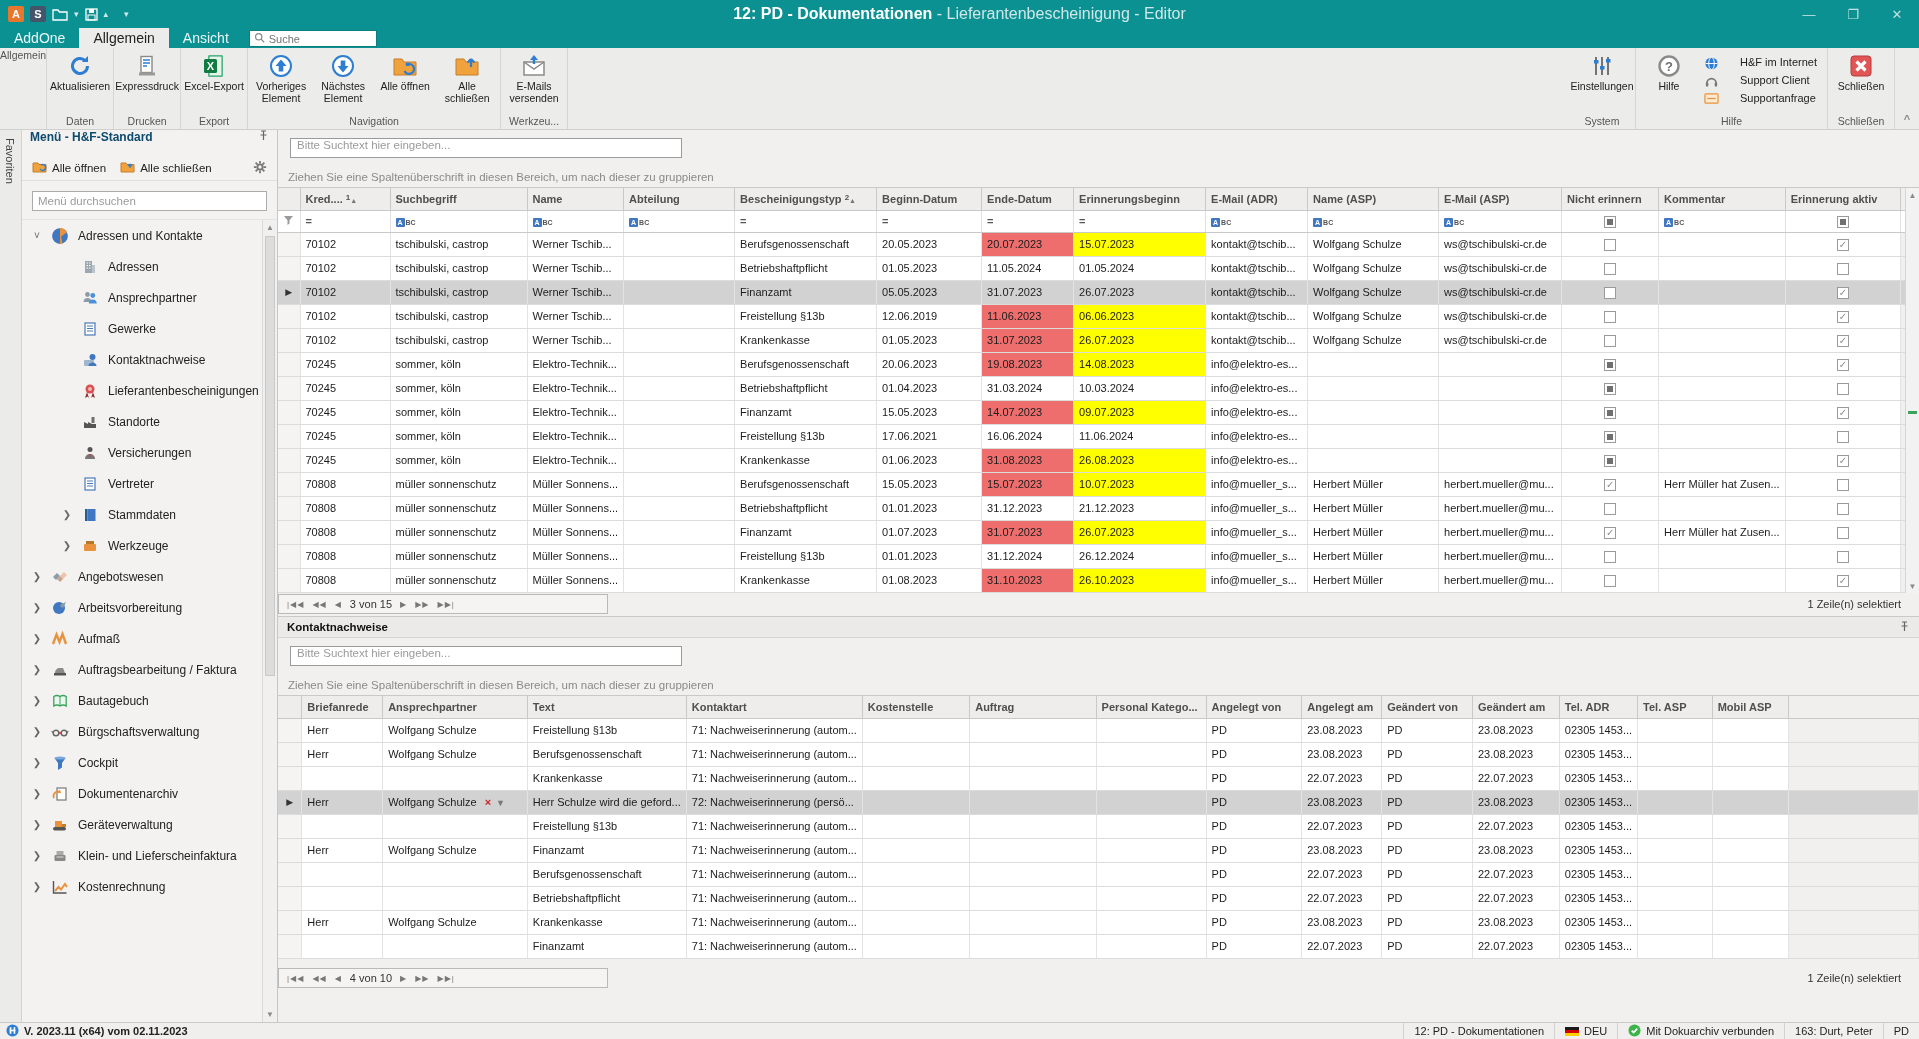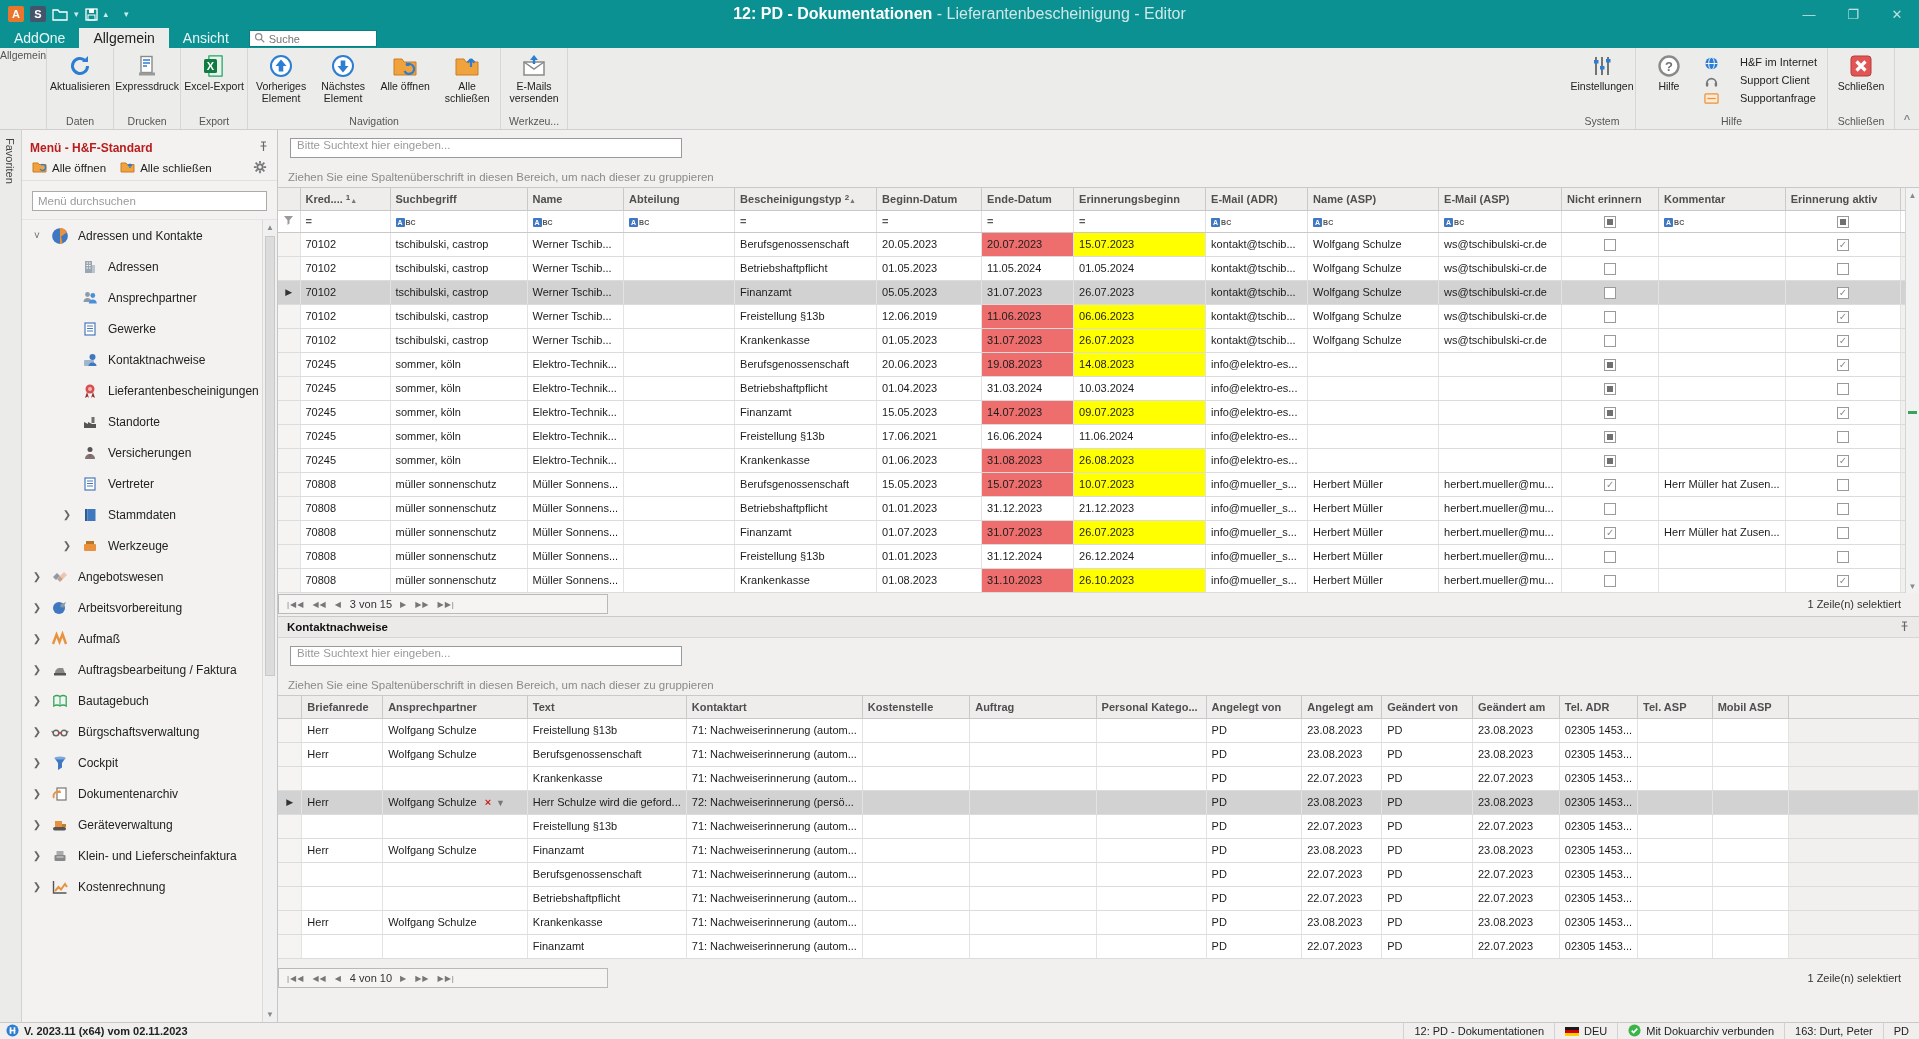--- a/index.html
+++ b/index.html
@@ -40,21 +40,21 @@
   .help-link { display:flex; gap:21px; font-size:11px; color:#222; }
   .collapse-chev { width:24px; display:flex; align-items:flex-end; justify-content:center; padding-bottom:4px; color:#888; font-size:11px; font-weight:bold; }
 
   
   .content { flex:1; display:flex; min-height:0; }
   .favstrip { width:22px; background:#ebebea; border-right:1px solid #d2d2d2; flex:none; }
   .favstrip .vtext { writing-mode:vertical-rl; font-size:11px; color:#444; padding:8px 4px; }
 
   
   .sidebar { width:256px; background:#f3f2f1; border-right:1px solid #c6c6c6; flex:none; display:flex; flex-direction:column; }
-  .sb-header { height:25px; display:flex; align-items:flex-end; padding:0 8px; font-weight:bold; font-size:12px; color:#b91c1c; }
+  .sb-header { height:25px; display:flex; align-items:flex-start; padding:0 8px; font-weight:bold; font-size:12px; color:#0c4a6e; }
   .sb-header .pin { margin-left:auto; }
   .sb-toolbar { height:26px; display:flex; align-items:center; gap:14px; padding:0 10px; border-bottom:1px solid #e0e0e0; }
   .sb-toolbtn { display:flex; align-items:center; gap:5px; font-size:11.5px; color:#222; }
   .sb-gear { margin-left:auto; }
   .sb-search { padding:10px 10px 8px 10px; }
   .sb-search input { width:100%; height:20px; border:1px solid #ababab; padding:0 5px; font-size:11.5px; font-family:inherit; color:#444; background:#fff; outline:none; }
   .sb-search input::placeholder, .searchbox input::placeholder { color:#9b9b9b; }
   .sb-tree { flex:1; position:relative; overflow:hidden; border-top:1px solid #e4e4e4; }
   .tree-item { height:31px; display:flex; align-items:center; gap:9px; padding-left:10px; cursor:default; }
   .tree-item .chev { width:10px; color:#666; font-size:10px; text-align:center; flex:none; }

